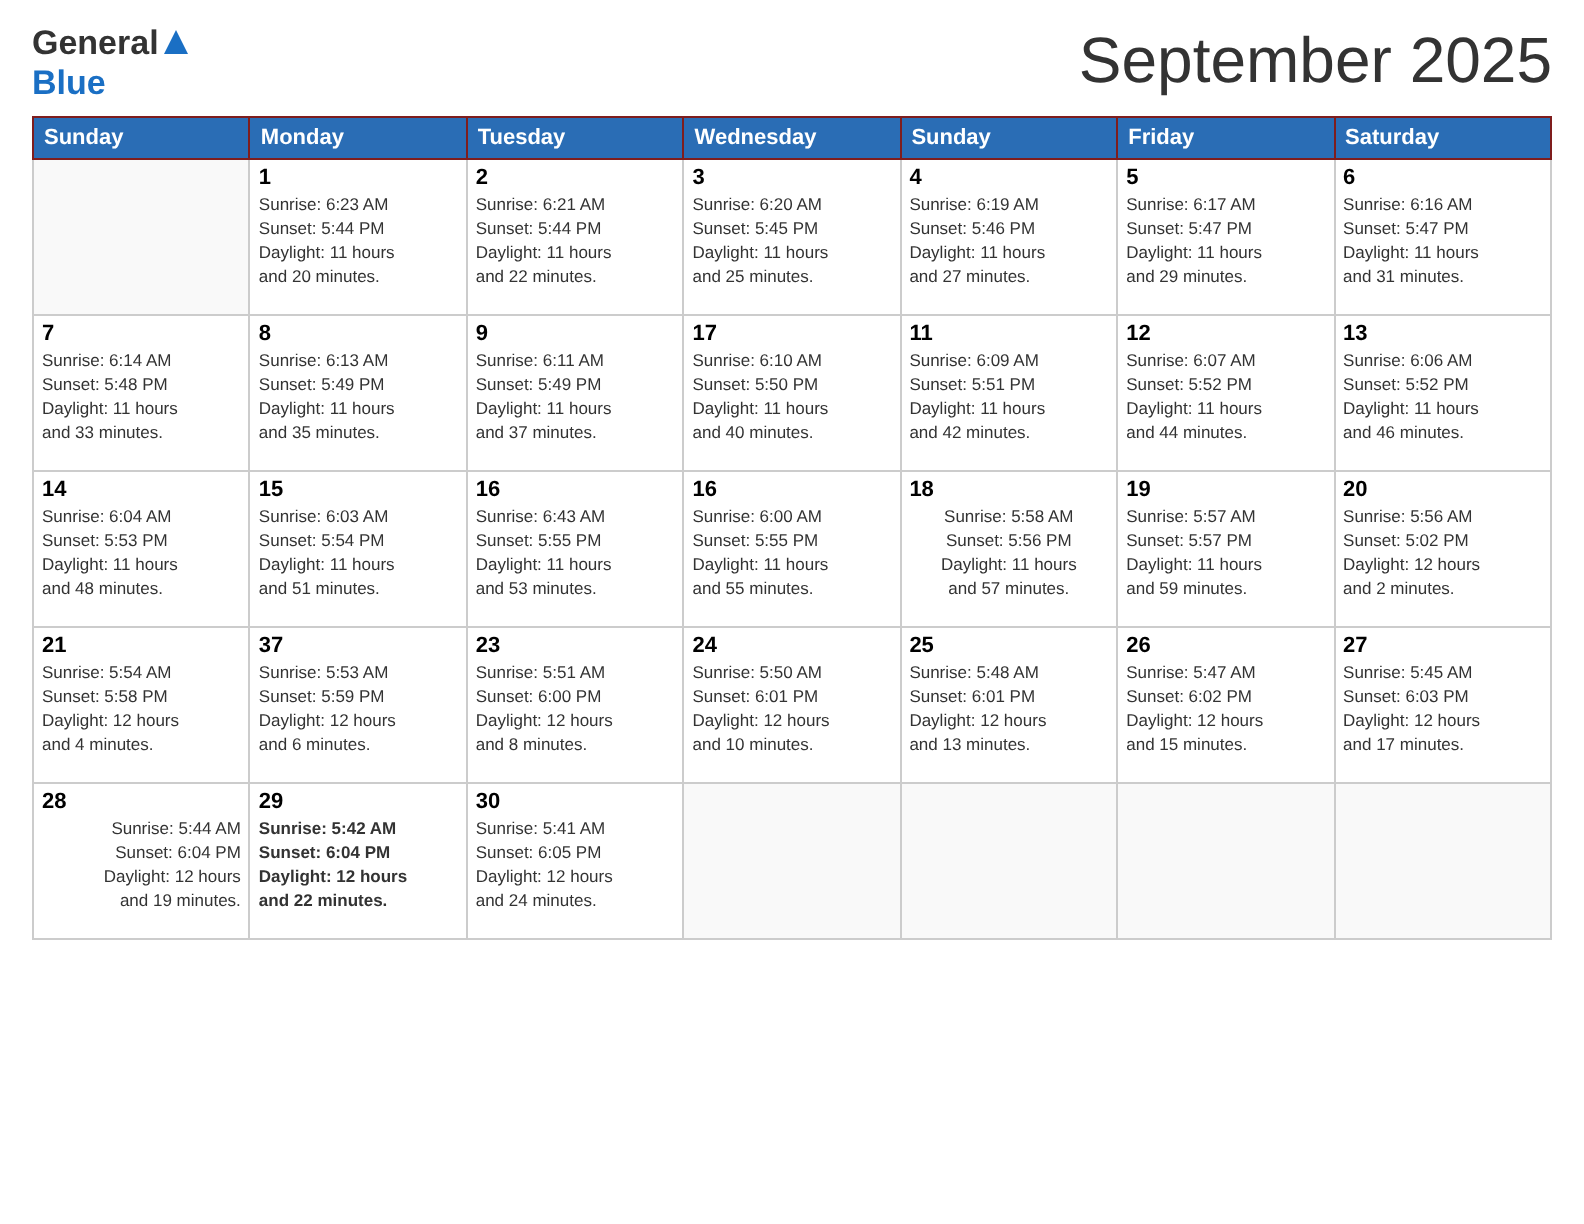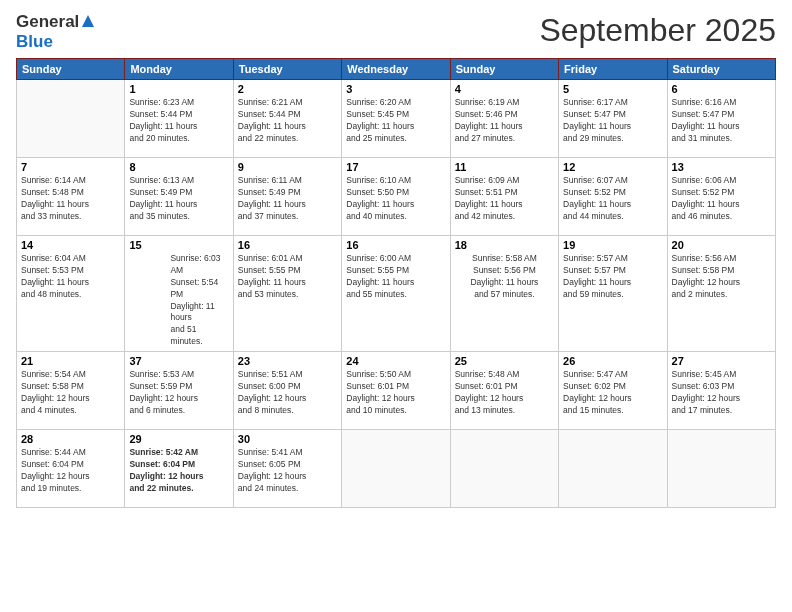--- a/index.html
+++ b/index.html
@@ -219,28 +219,28 @@
         <tr>
           <td>
             <div class="day-num">14</div>
             <div class="day-info" style="white-space: pre-line;">Sunrise: 6:04 AM
 Sunset: 5:53 PM
 Daylight: 11 hours
 and 48 minutes.</div>
           </td>
           <td>
             <div class="day-num">15</div>
-            <div class="day-info" style="white-space: pre-line; margin-left: 41px;">Sunrise: 6:03 AM
+            <div class="day-info" style="white-space: pre-line;">Sunrise: 6:03 AM
 Sunset: 5:54 PM
 Daylight: 11 hours
 and 51 minutes.</div>
           </td>
           <td>
             <div class="day-num">16</div>
-            <div class="day-info" style="white-space: pre-line;">Sunrise: 6:01 AM
+            <div class="day-info" style="white-space: pre-line;">Sunrise: 6:43 AM
 Sunset: 5:55 PM
 Daylight: 11 hours
 and 53 minutes.</div>
           </td>
           <td>
             <div class="day-num">16</div>
             <div class="day-info" style="white-space: pre-line;">Sunrise: 6:00 AM
 Sunset: 5:55 PM
 Daylight: 11 hours
 and 55 minutes.</div>
@@ -255,21 +255,21 @@
           <td>
             <div class="day-num">19</div>
             <div class="day-info" style="white-space: pre-line;">Sunrise: 5:57 AM
 Sunset: 5:57 PM
 Daylight: 11 hours
 and 59 minutes.</div>
           </td>
           <td>
             <div class="day-num">20</div>
             <div class="day-info" style="white-space: pre-line;">Sunrise: 5:56 AM
-Sunset: 5:58 PM
+Sunset: 5:02 PM
 Daylight: 12 hours
 and 2 minutes.</div>
           </td>
         </tr>
         <tr>
           <td>
             <div class="day-num">21</div>
             <div class="day-info" style="white-space: pre-line;">Sunrise: 5:54 AM
 Sunset: 5:58 PM
 Daylight: 12 hours
@@ -314,21 +314,21 @@
             <div class="day-num">27</div>
             <div class="day-info" style="white-space: pre-line;">Sunrise: 5:45 AM
 Sunset: 6:03 PM
 Daylight: 12 hours
 and 17 minutes.</div>
           </td>
         </tr>
         <tr>
           <td>
             <div class="day-num">28</div>
-            <div class="day-info" style="white-space: pre-line;">Sunrise: 5:44 AM
+            <div class="day-info" style="white-space: pre-line; text-align: right;">Sunrise: 5:44 AM
 Sunset: 6:04 PM
 Daylight: 12 hours
 and 19 minutes.</div>
           </td>
           <td>
             <div class="day-num">29</div>
             <div class="day-info" style="white-space: pre-line; font-weight: bold;">Sunrise: 5:42 AM
 Sunset: 6:04 PM
 Daylight: 12 hours
 and 22 minutes.</div>

